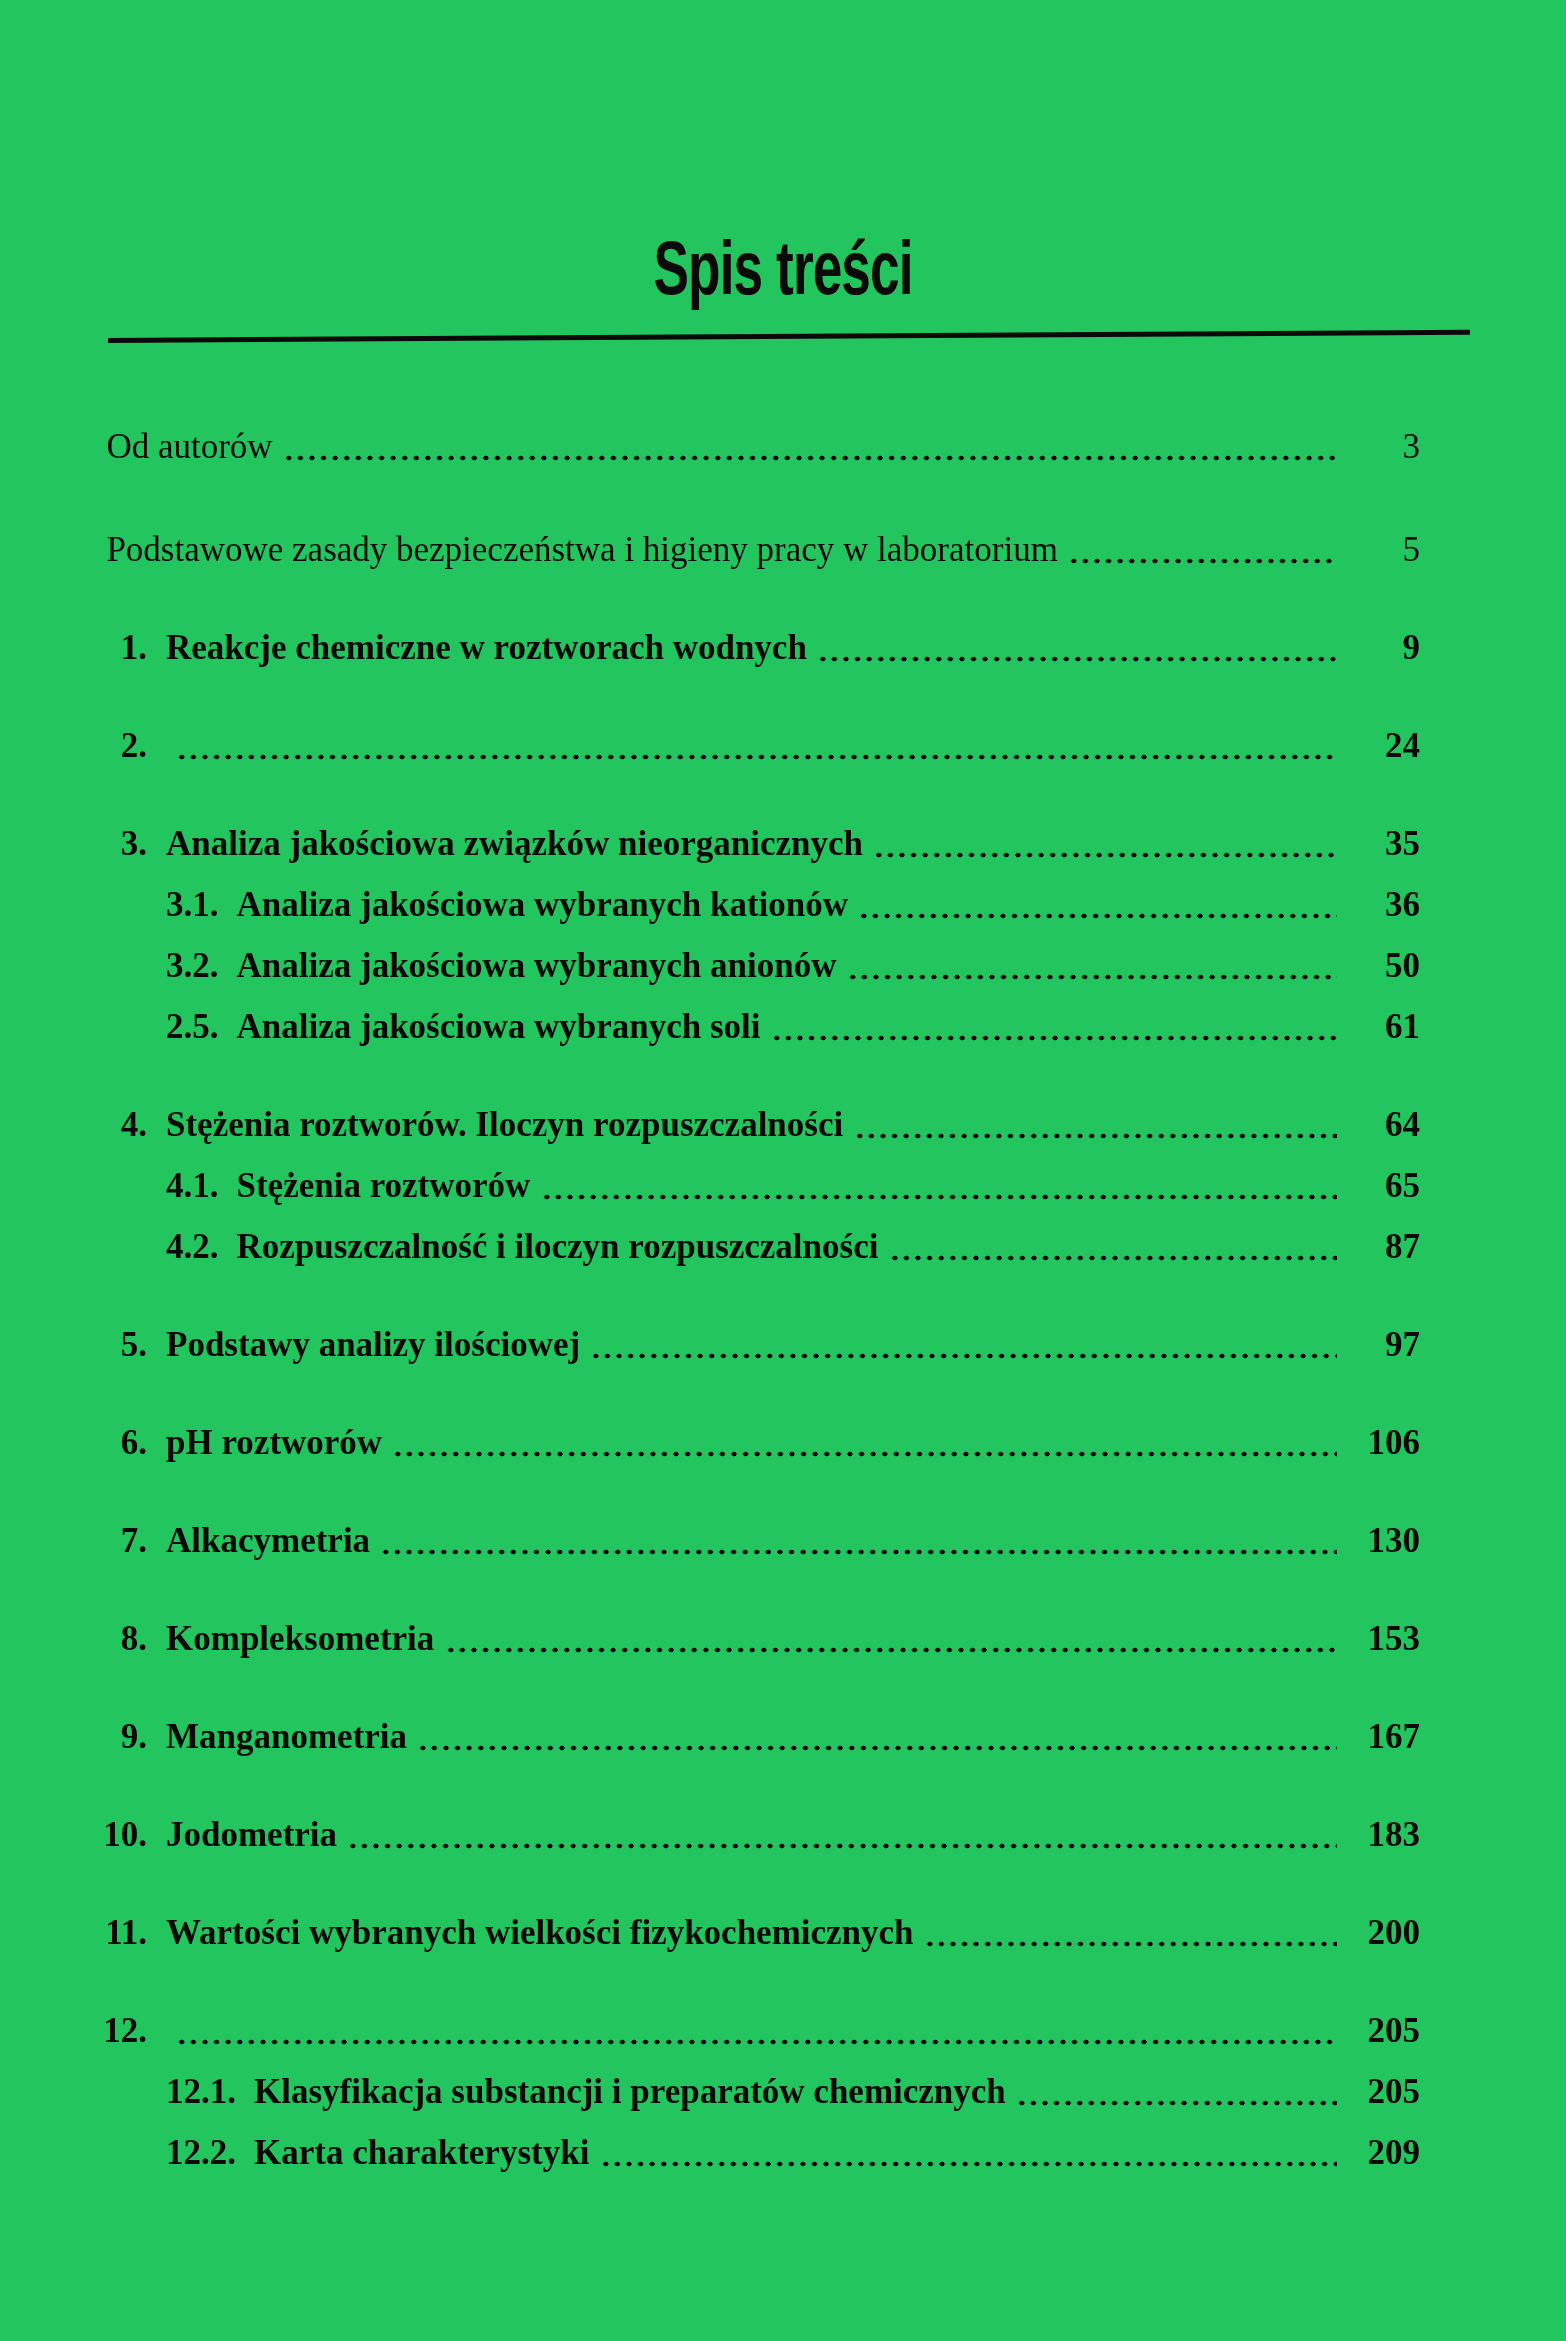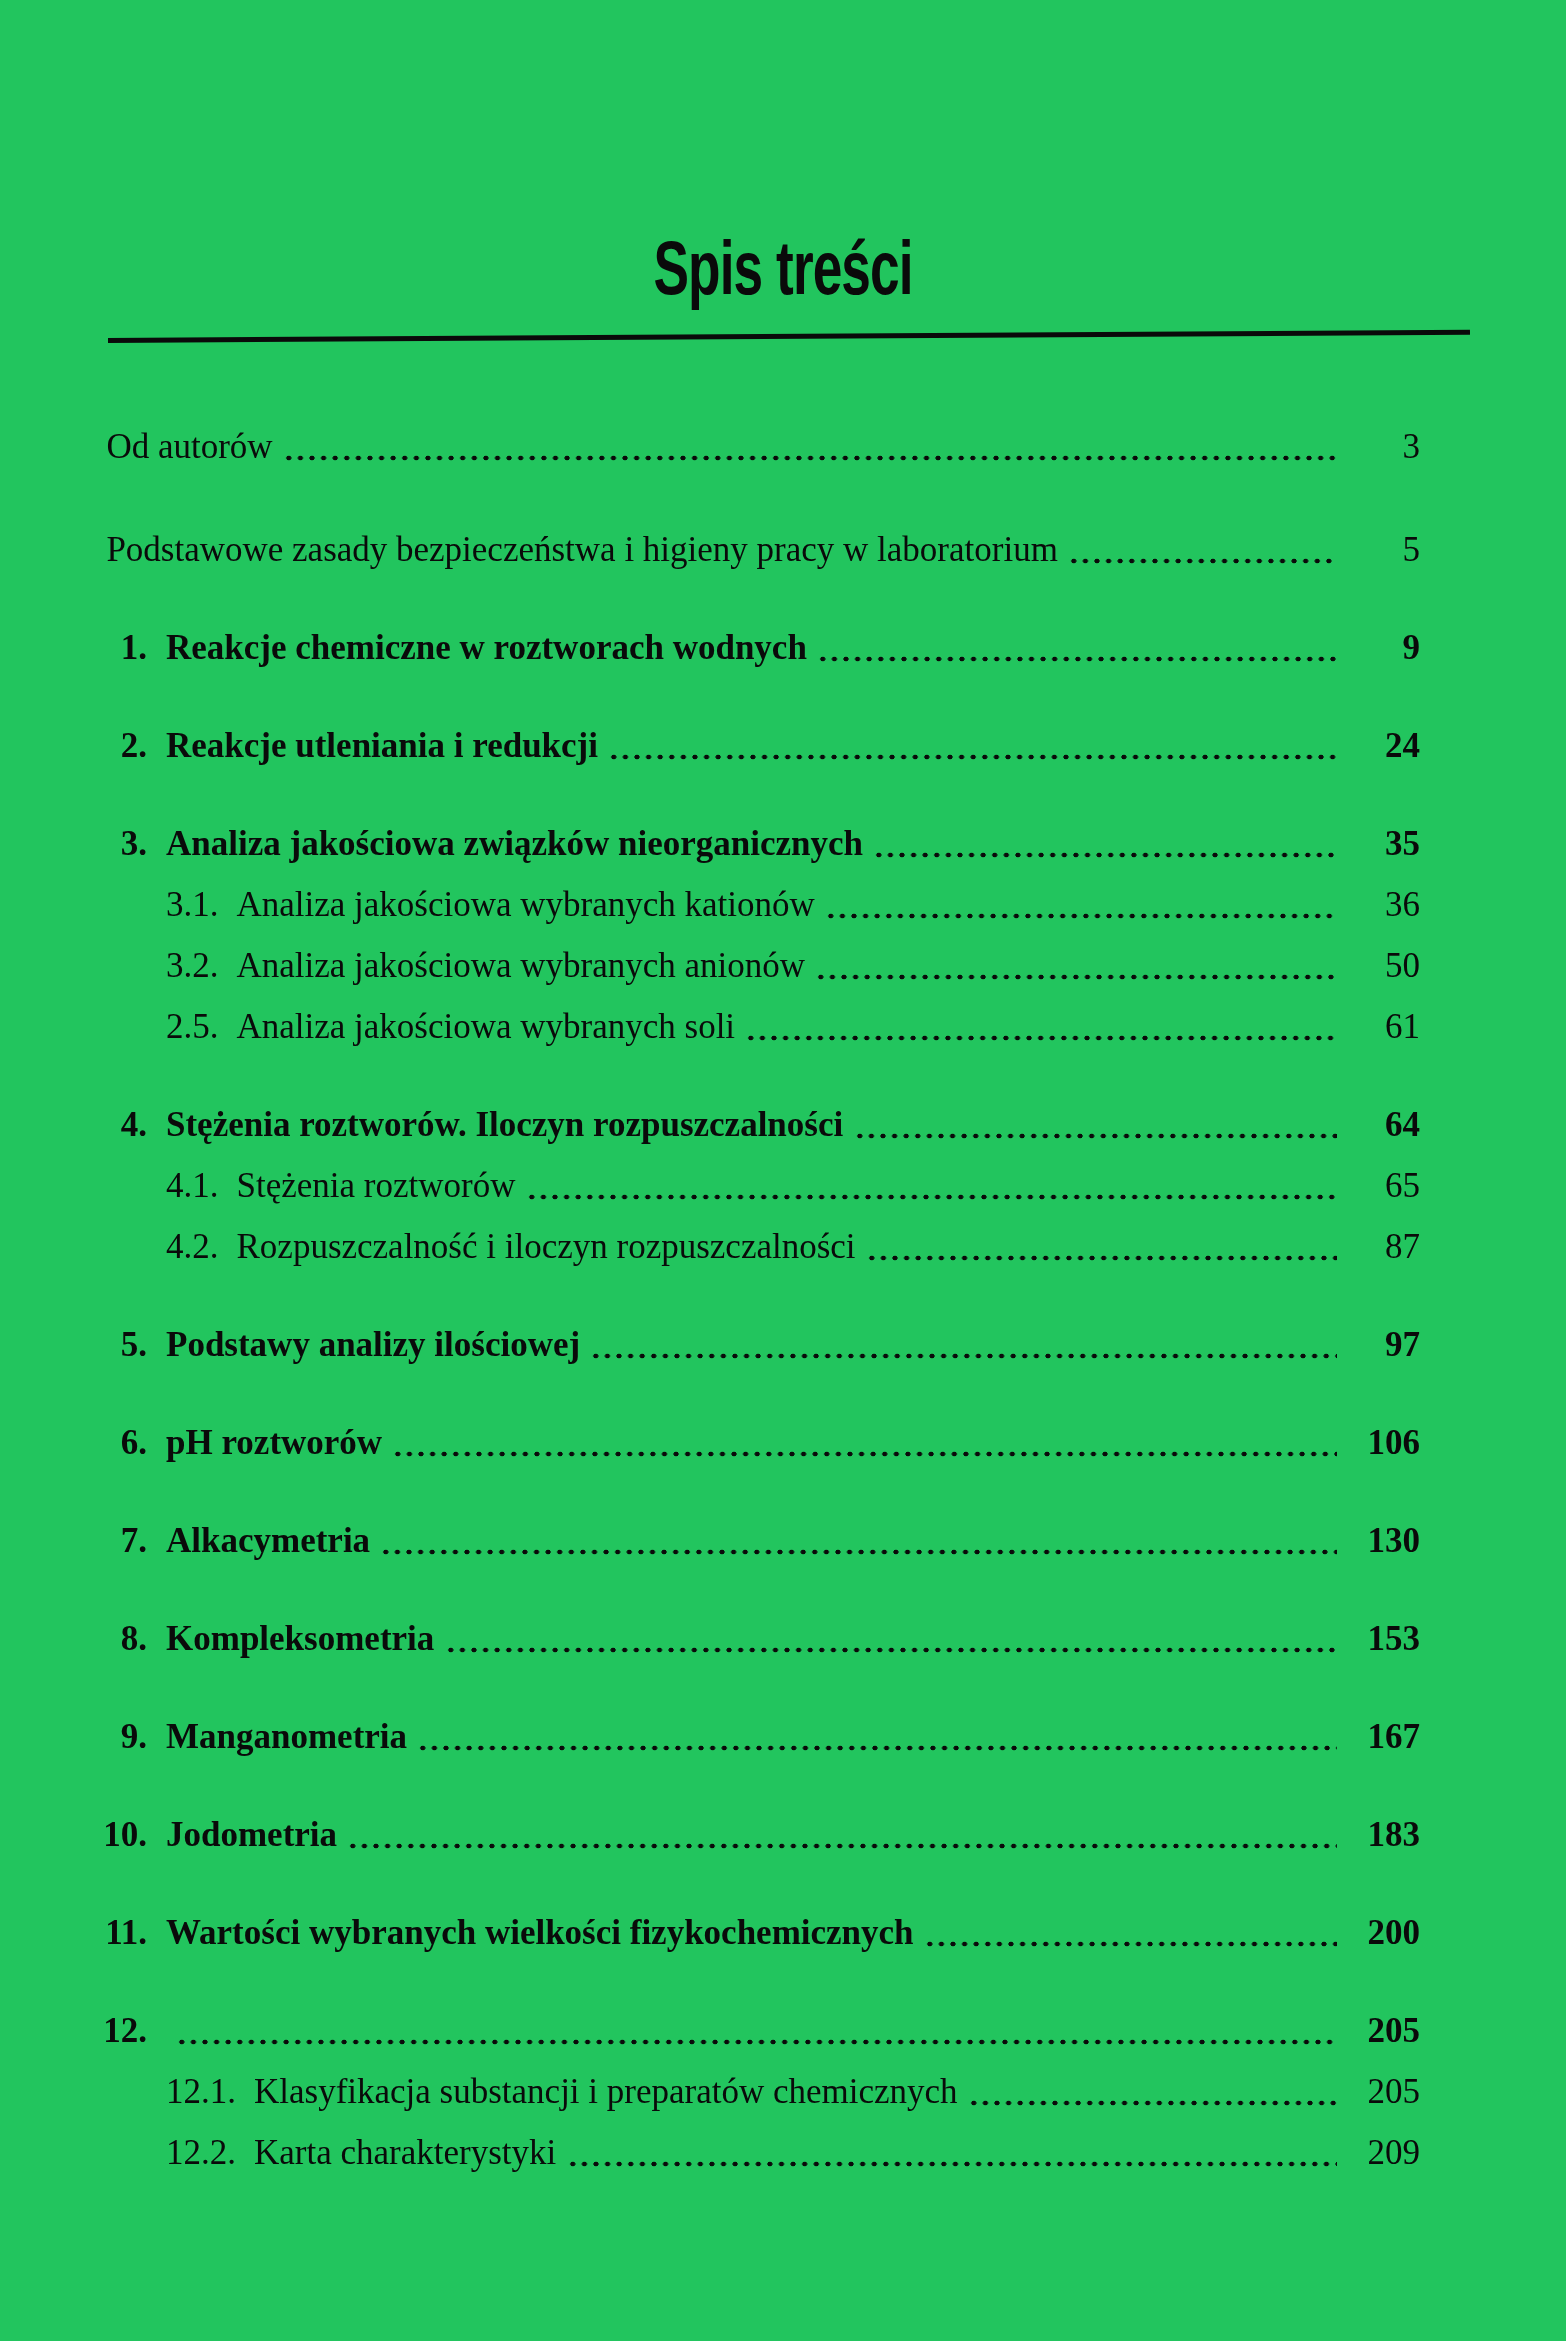--- a/index.html
+++ b/index.html
@@ -44,21 +44,21 @@
 
   .row {
     display: flex;
     align-items: flex-start;
     font-size: 35px;
     line-height: 40px;
     white-space: nowrap;
   }
   .row.front   { padding-left: 8.4px; font-weight: 400; }
   .row.chapter { font-weight: 700; }
-  .row.sub     { padding-left: 68px; font-weight: 400; }
+  .row.sub     { padding-left: 68px; font-weight: 700; }
 
   .num {
     flex: 0 0 auto;
   }
   .chapter .num {
     width: 49px;
     text-align: right;
     margin-right: 19px;
   }
   .sub .num {
@@ -118,21 +118,20 @@
 
     <div class="row chapter mt-chapter">
       <span class="num">1.</span>
       <span class="entry-title">Reakcje chemiczne w roztworach wodnych</span>
       <span class="leader"></span>
       <span class="pagenum">9</span>
     </div>
 
     <div class="row chapter mt-chapter">
       <span class="num">2.</span>
-      <span class="entry-title">Reakcje utleniania i redukcji</span>
       <span class="leader"></span>
       <span class="pagenum">24</span>
     </div>
 
     <div class="row chapter mt-chapter">
       <span class="num">3.</span>
       <span class="entry-title">Analiza jakościowa związków nieorganicznych</span>
       <span class="leader"></span>
       <span class="pagenum">35</span>
     </div>

